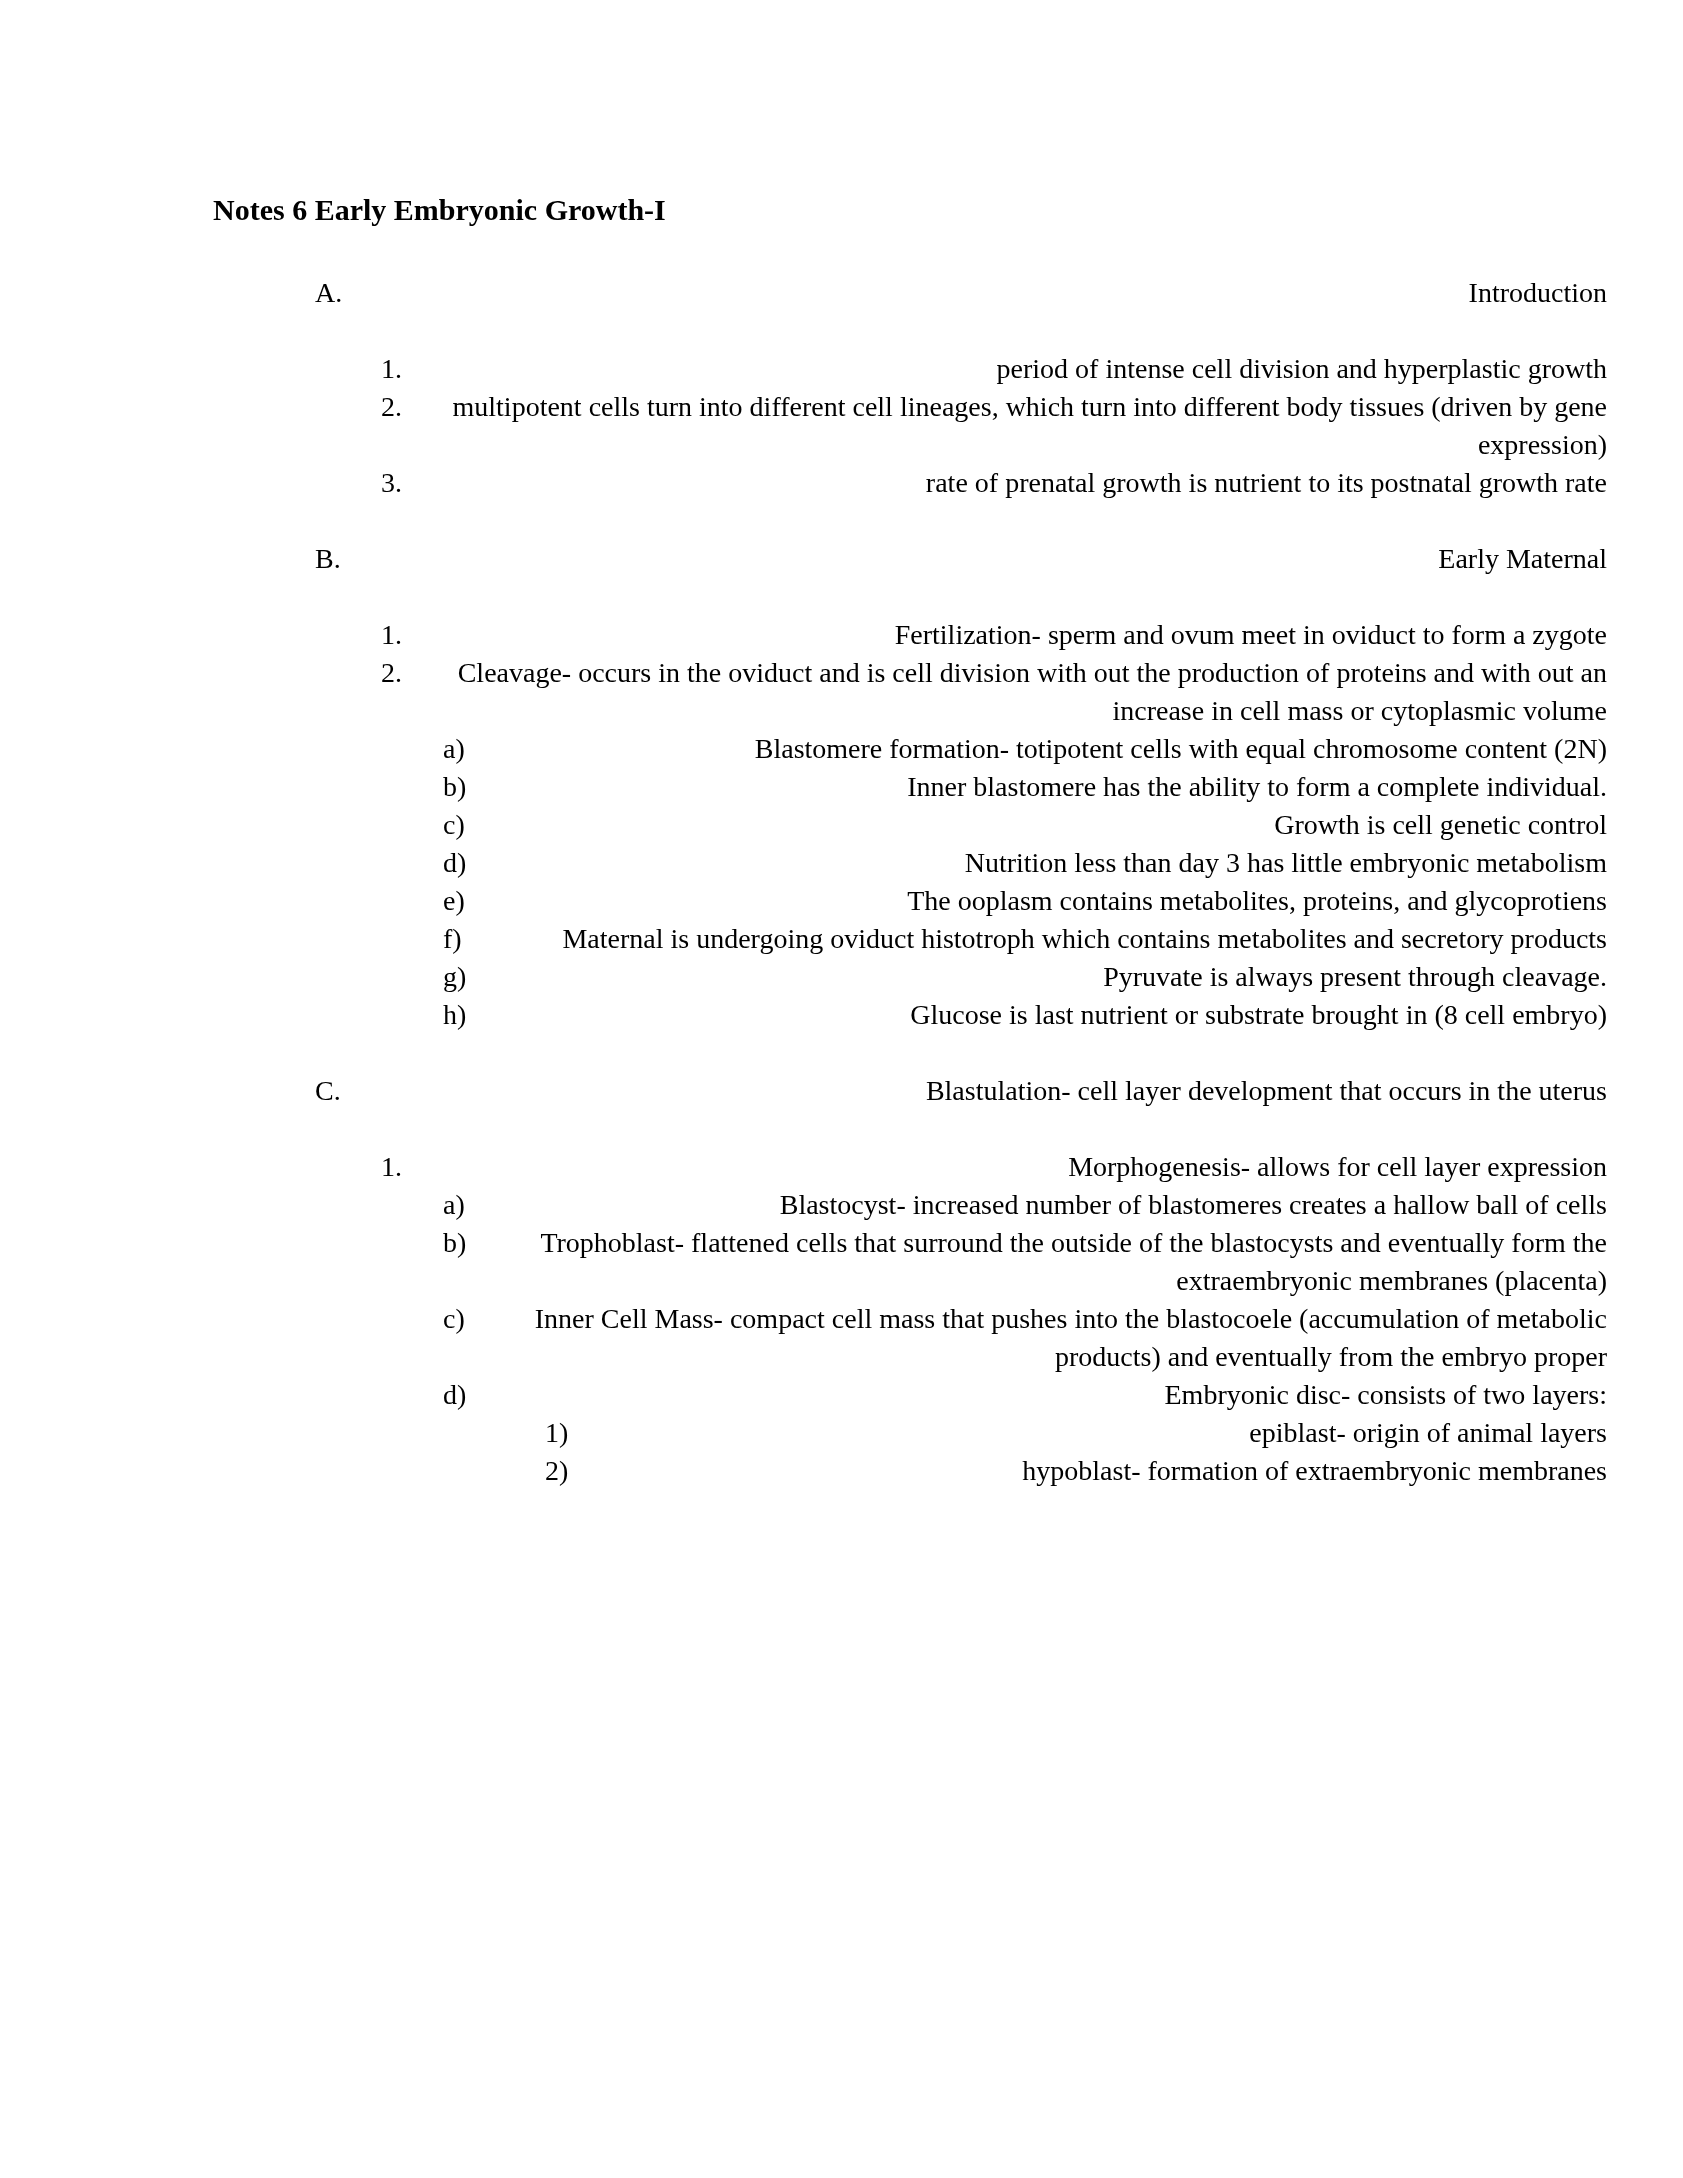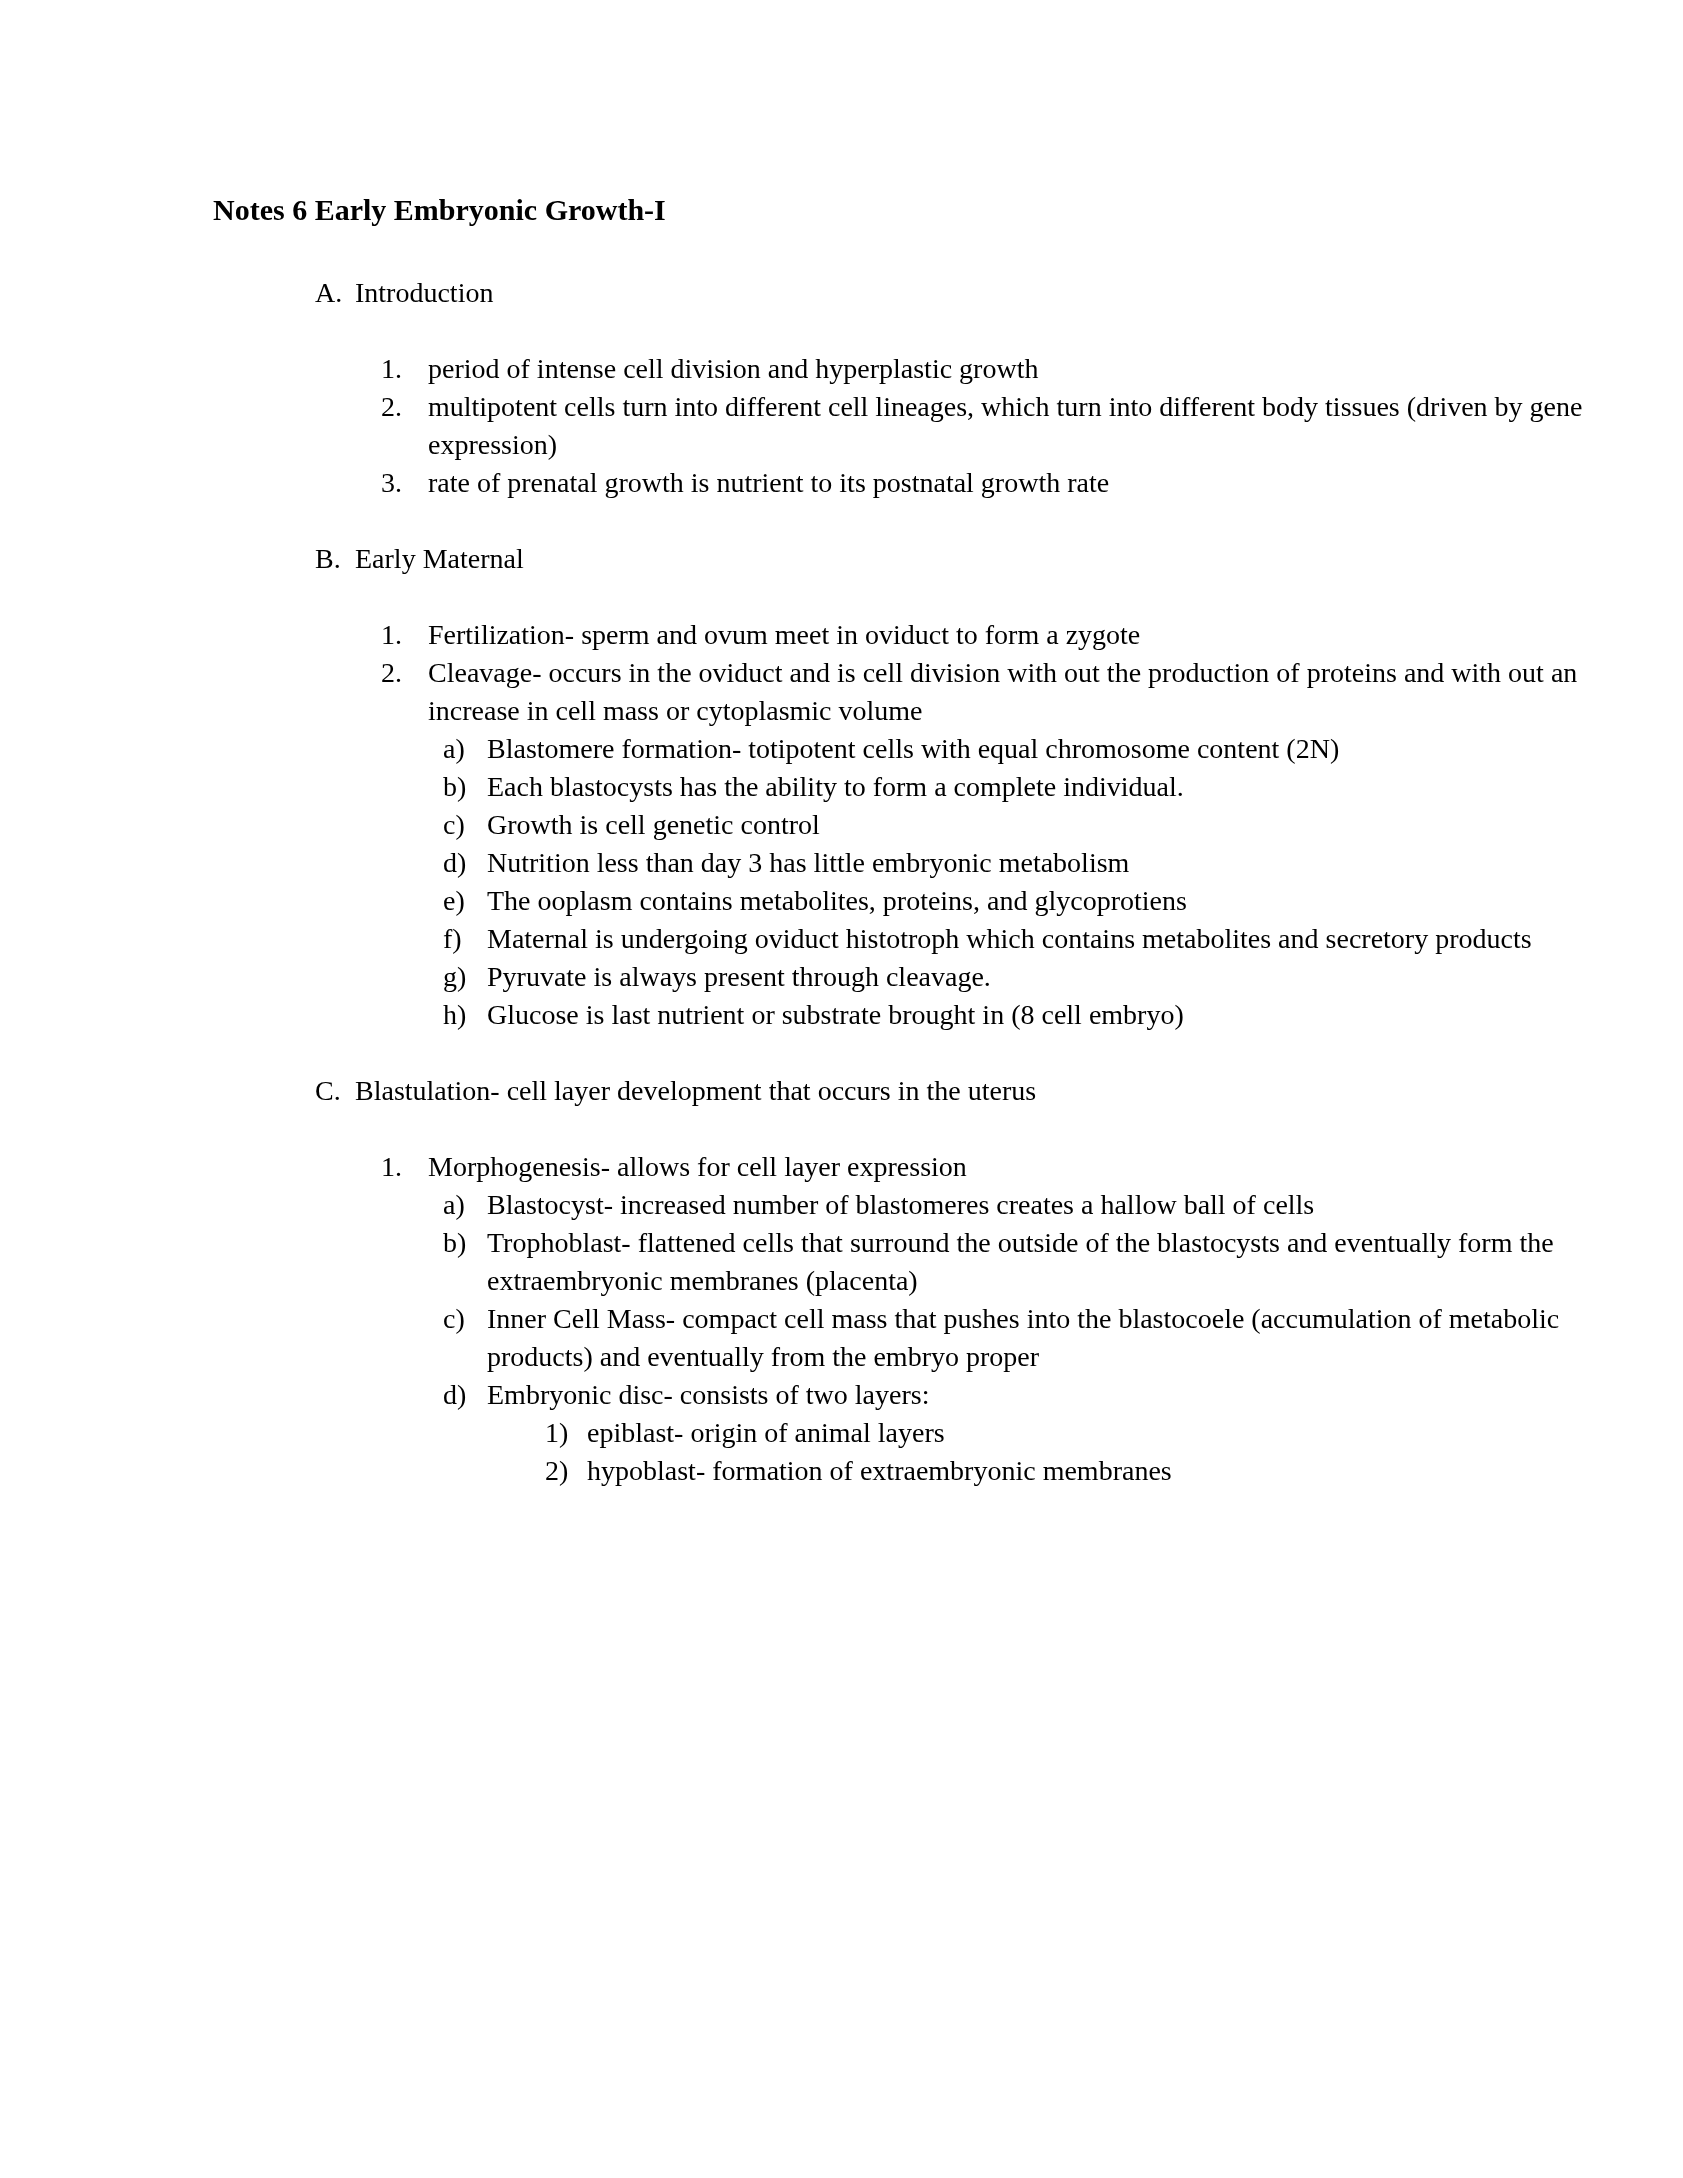--- a/index.html
+++ b/index.html
@@ -29,20 +29,21 @@
   .li {
     display: flex;
     align-items: flex-start;
   }
   .li .m {
     flex: 0 0 auto;
     white-space: pre;
   }
   .li .t {
     flex: 1 1 auto;
+    text-align: right;
   }
   
   .sect { margin-left: 102px; }
   .sect .m { width: 40px; }
   
   .l1 { margin-left: 168px; }
   .l1 .m { width: 47px; }
   
   .l2 { margin-left: 230px; }
   .l2 .m { width: 44px; }
@@ -90,21 +91,21 @@
   <div class="li l1">
     <span class="m">2.</span>
     <span class="t">Cleavage- occurs in the oviduct and is cell division with out the production of proteins and with out an increase in cell mass or cytoplasmic volume</span>
   </div>
   <div class="li l2">
     <span class="m">a)</span>
     <span class="t">Blastomere formation- totipotent cells with equal chromosome content (2N)</span>
   </div>
   <div class="li l2">
     <span class="m">b)</span>
-    <span class="t">Each blastocysts has the ability to form a complete individual.</span>
+    <span class="t">Inner blastomere has the ability to form a complete individual.</span>
   </div>
   <div class="li l2">
     <span class="m">c)</span>
     <span class="t">Growth is cell genetic control</span>
   </div>
   <div class="li l2">
     <span class="m">d)</span>
     <span class="t">Nutrition less than day 3 has little embryonic metabolism</span>
   </div>
   <div class="li l2">

